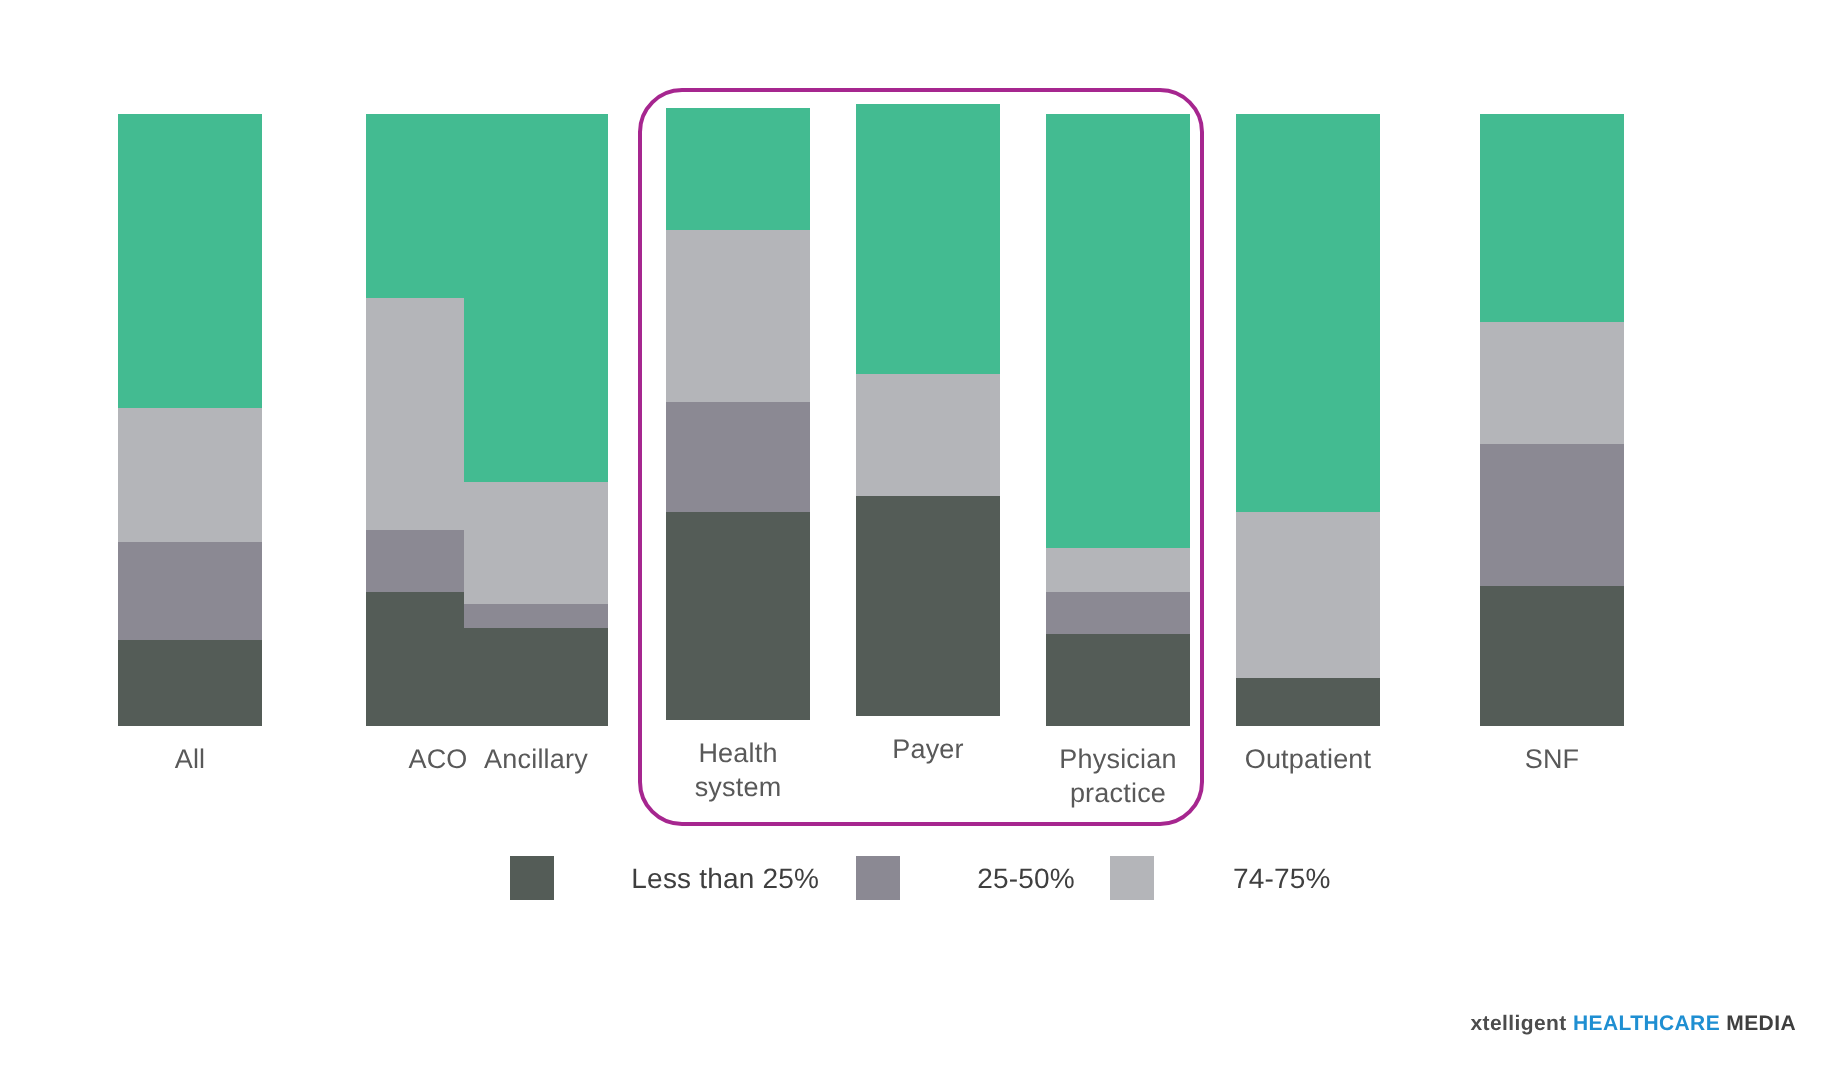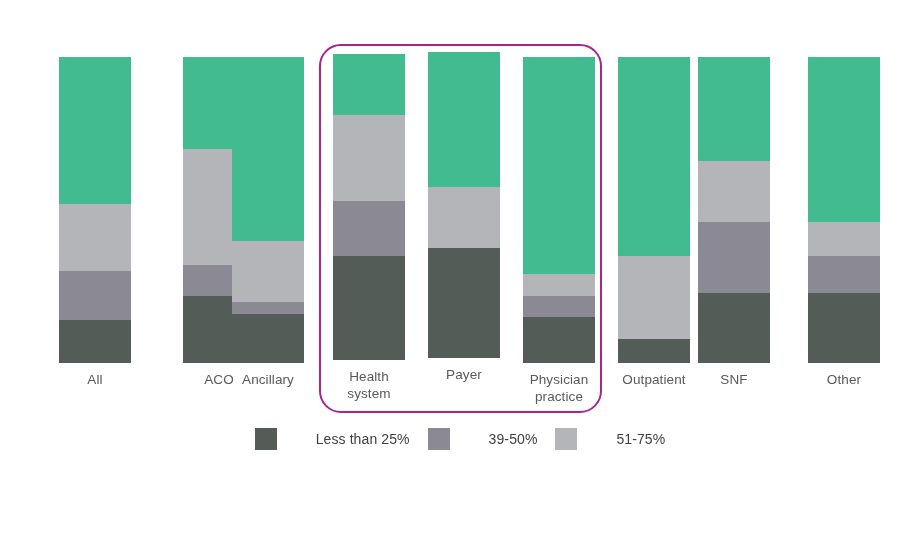--- a/index.html
+++ b/index.html
@@ -199,53 +199,47 @@
 practice</div>
       </div>
       <div class="bar-group" style="left: 618px; top: 57px; height: 366px;">
         <div class="bar-stack">
           <div class="seg" style="height: 198.9px; background: rgb(67, 187, 145);"></div>
           <div class="seg" style="height: 82.62px; background: rgb(180, 181, 185);"></div>
           <div class="seg" style="height: 24.48px; background: rgb(84, 92, 87);"></div>
         </div>
         <div class="bar-label">Outpatient</div>
       </div>
-      <div class="bar-group" style="left: 698px; top: 57px; height: 366px;">
+      <div class="bar-group" style="left: 740px; top: 57px; height: 366px;">
         <div class="bar-stack">
           <div class="seg" style="height: 104.04px; background: rgb(67, 187, 145);"></div>
           <div class="seg" style="height: 61.2px; background: rgb(180, 181, 185);"></div>
           <div class="seg" style="height: 70.38px; background: rgb(139, 137, 147);"></div>
           <div class="seg" style="height: 70.38px; background: rgb(84, 92, 87);"></div>
         </div>
         <div class="bar-label">SNF</div>
       </div>
-      <div class="bar-group" style="left: 808px; top: 57px; height: 366px;">
-        <div class="bar-stack">
-          <div class="seg" style="height: 165.24px; background: rgb(67, 187, 145);"></div>
-          <div class="seg" style="height: 33.66px; background: rgb(180, 181, 185);"></div>
-          <div class="seg" style="height: 36.72px; background: rgb(139, 137, 147);"></div>
-          <div class="seg" style="height: 70.38px; background: rgb(84, 92, 87);"></div>
-        </div>
-        <div class="bar-label">Other</div>
-      </div>
     </div>
 
   <div class="highlight-ring" style="border-color: rgb(166, 38, 143);"></div>
 
   <div class="legend">
       <div class="legend-item">
         <span class="legend-swatch" style="background: rgb(84, 92, 87);"></span>
         <span class="legend-text">Less than 25%</span>
       </div>
       <div class="legend-item">
         <span class="legend-swatch" style="background: rgb(139, 137, 147);"></span>
-        <span class="legend-text">39-50%</span>
+        <span class="legend-text">25-50%</span>
       </div>
       <div class="legend-item">
         <span class="legend-swatch" style="background: rgb(180, 181, 185);"></span>
-        <span class="legend-text">51-75%</span>
+        <span class="legend-text">74-75%</span>
       </div>
     </div>
 
   <div class="logo">
+    <div class="logo-sub">
+      <span class="s1">xtelligent </span><span class="s2">HEALTHCARE </span><span class="s3">MEDIA</span>
+    </div>
   </div>
 
 </div>
 
 </body></html>

